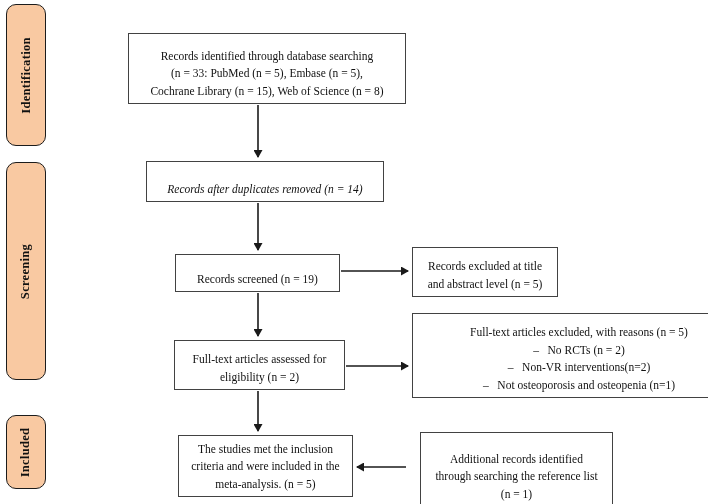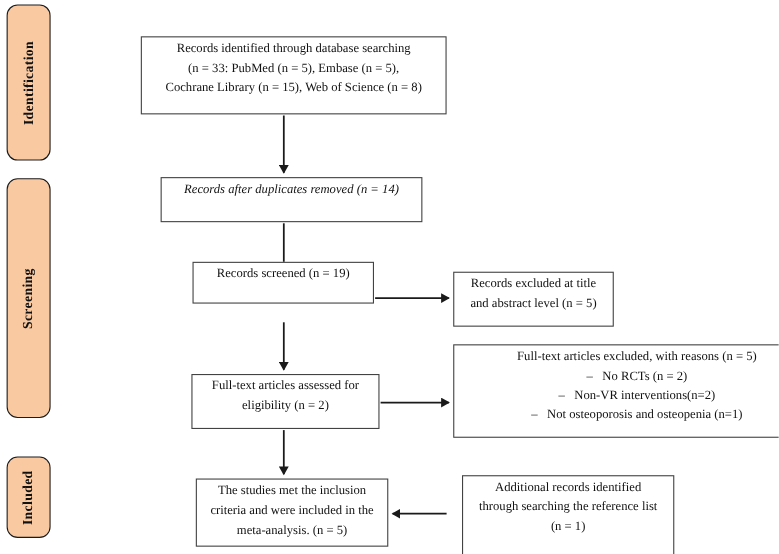--- a/index.html
+++ b/index.html
@@ -33,40 +33,40 @@
     font-weight: bold;
     font-size: 12.5px;
     letter-spacing: 0.3px;
     color: #111111;
   }
   .fbox {
     position: absolute;
     background: #ffffff;
     border: 1.6px solid #424242;
     display: flex;
-    align-items: flex-start;
+    align-items: flex-end;
     justify-content: center;
     box-sizing: border-box;
     padding: 2px 6px;
   }
   .fbox .box-text {
     white-space: pre-line;
     text-align: center;
     font-size: 11.5px;
     line-height: 1.55;
     color: #111111;
   }
   
   #stage-identification { left: 6px;  top: 4px;   width: 38px;  height: 140px; }
   #stage-screening      { left: 6px;  top: 162px; width: 38px;  height: 216px; }
   #stage-included       { left: 6px;  top: 415px; width: 38px;  height: 72px;  }
 
   #box-identified         { left: 128px; top: 33px;  width: 278px; height: 71px; }
   #box-duplicates         { left: 146px; top: 161px; width: 238px; height: 41px; font-style: italic; }
-  #box-screened           { left: 175px; top: 238px; width: 165px; height: 38px; }
+  #box-screened           { left: 175px; top: 254px; width: 165px; height: 38px; }
   #box-excluded-title     { left: 412px; top: 247px; width: 146px; height: 50px; }
   #box-fulltext           { left: 174px; top: 340px; width: 171px; height: 50px; }
   #box-fulltext-excluded  { left: 412px; top: 313px; width: 334px; height: 85px; }
   #box-included-studies   { left: 178px; top: 435px; width: 175px; height: 62px; }
   #box-additional         { left: 407px; top: 432px; width: 193px; height: 75px; margin-left: 13px; }
 </style>
 </head>
 <body>
 
 <div class="canvas">

